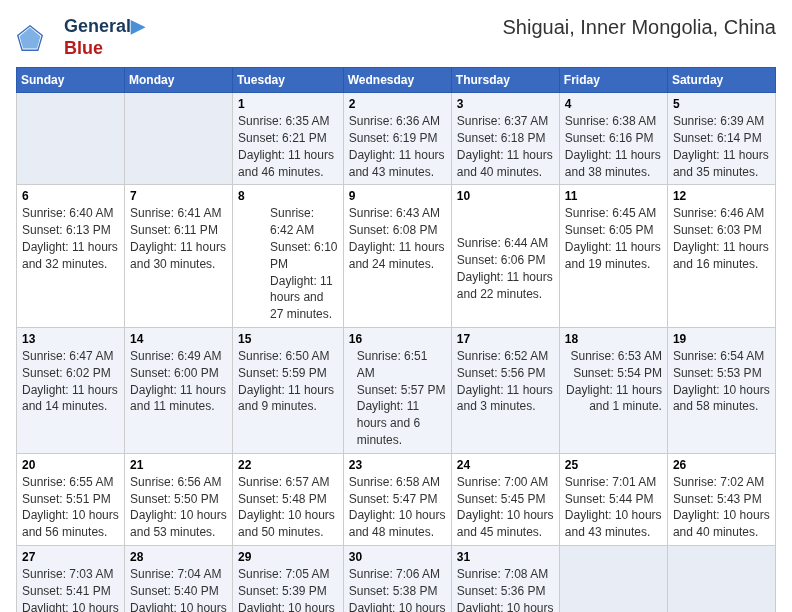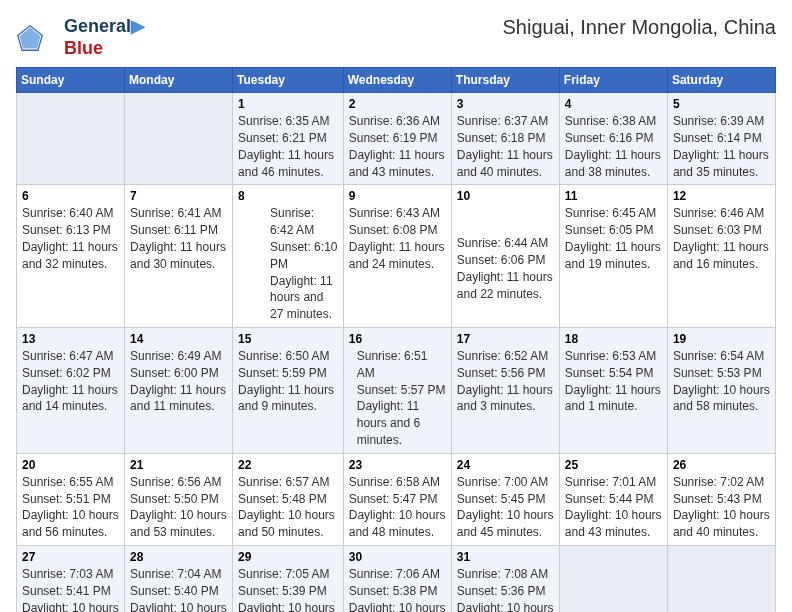--- a/index.html
+++ b/index.html
@@ -224,21 +224,21 @@
 Daylight: 11 hours and 6 minutes.</div>
         </td>
         <td>
           <div class="day-number">17</div>
           <div class="day-detail" style="white-space: pre-line;">Sunrise: 6:52 AM
 Sunset: 5:56 PM
 Daylight: 11 hours and 3 minutes.</div>
         </td>
         <td>
           <div class="day-number">18</div>
-          <div class="day-detail" style="white-space: pre-line;">Sunrise: 6:53 AM
+          <div class="day-detail" style="white-space: pre-line; text-align: right;">Sunrise: 6:53 AM
 Sunset: 5:54 PM
 Daylight: 11 hours and 1 minute.</div>
         </td>
         <td>
           <div class="day-number">19</div>
           <div class="day-detail" style="white-space: pre-line;">Sunrise: 6:54 AM
 Sunset: 5:53 PM
 Daylight: 10 hours and 58 minutes.</div>
         </td>
       </tr>

